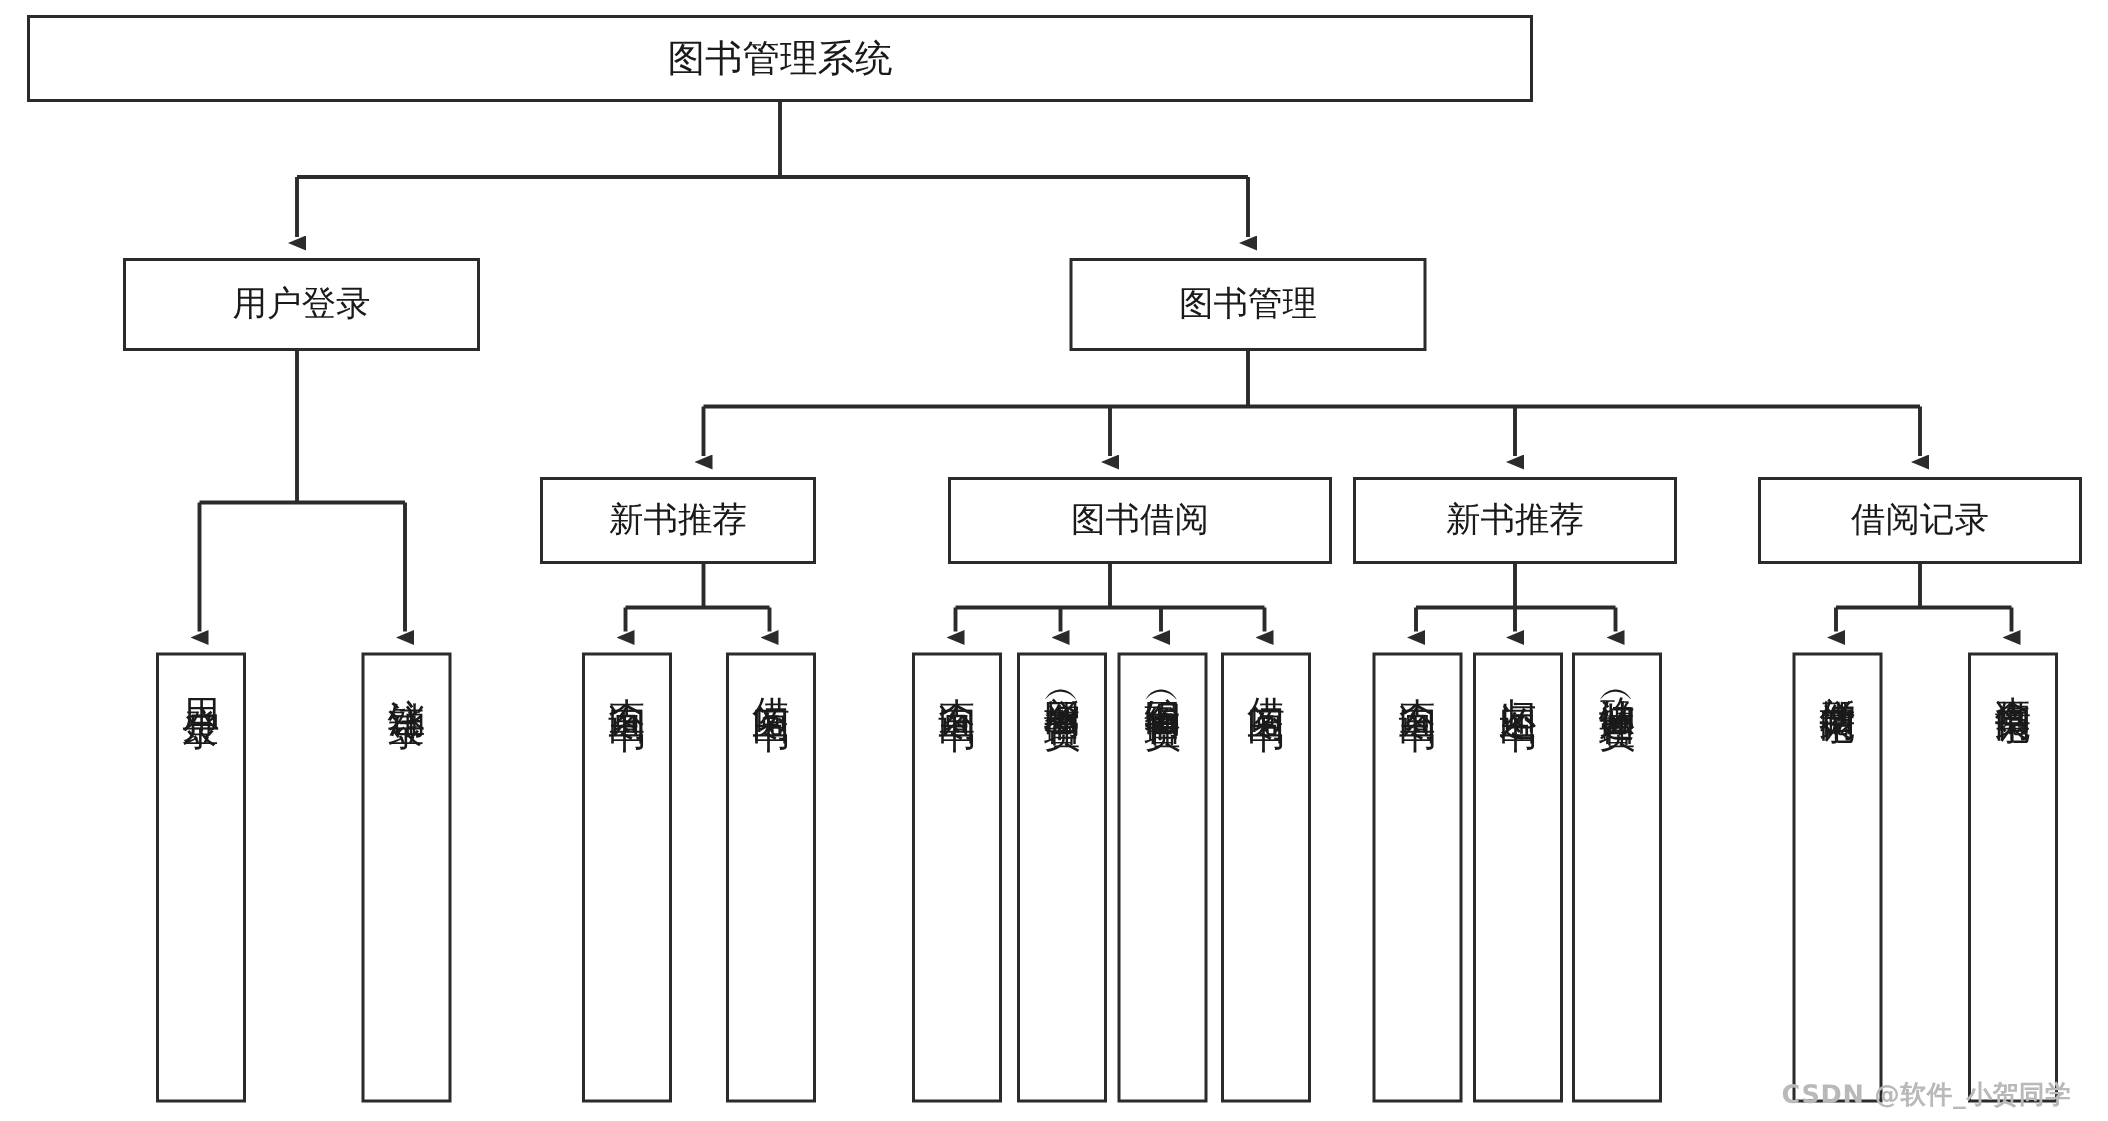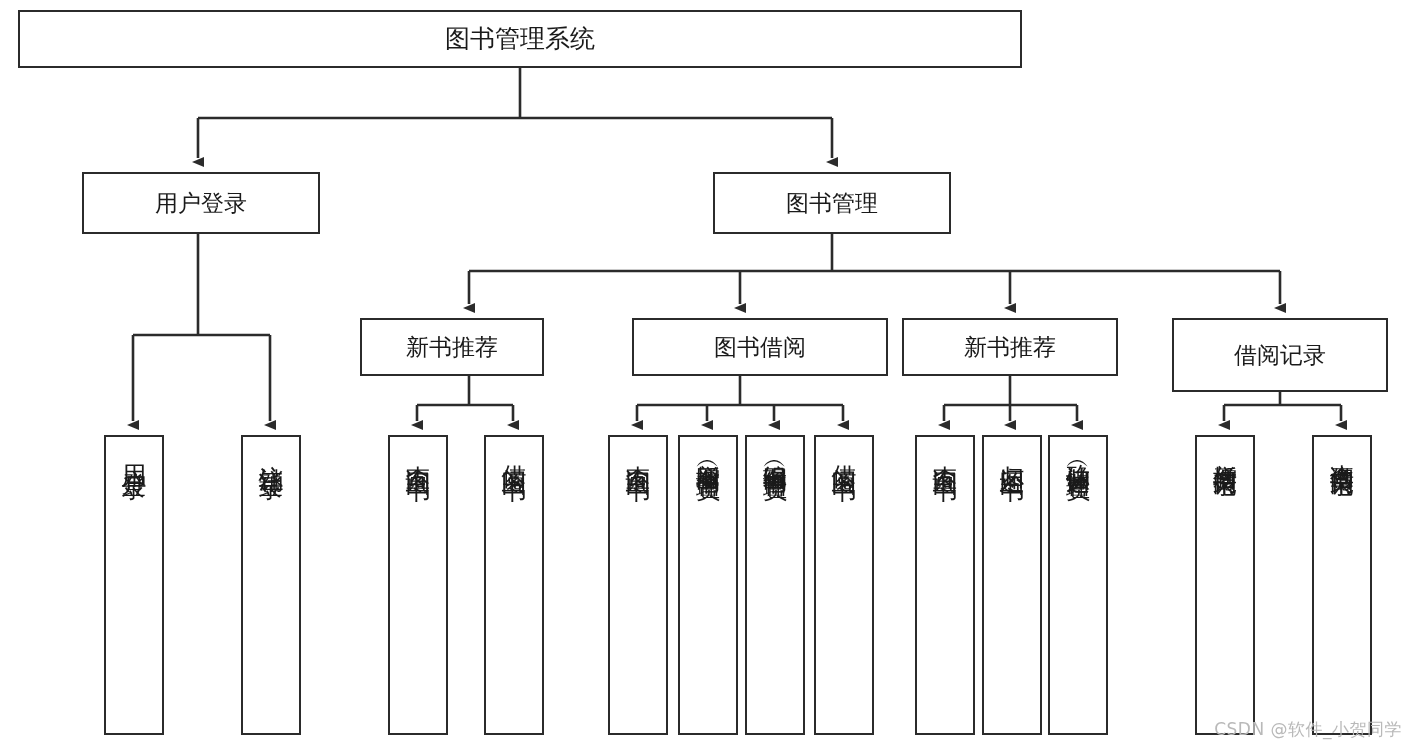--- a/index.html
+++ b/index.html
@@ -59,26 +59,27 @@
     letter-spacing: 4px;
     line-height: 1;
     white-space: nowrap;
   }
   .leaf.tall .node-label {
     font-size: 24px;
     letter-spacing: 2px;
   }
   .watermark {
     position: absolute;
-    right: 3px;
+    right: 24px;
     bottom: 6px;
     font-size: 17px;
     color: #b9b9b9;
     white-space: nowrap;
     letter-spacing: 0.5px;
+    font-weight: bold;
   }
 </style>
 </head>
 <body>
 
 <div id="canvas">
 
   <svg class="wires" viewBox="0 0 1405 747" xmlns="http://www.w3.org/2000/svg">
     <defs>
       <marker id="arrow" markerWidth="10" markerHeight="12" refX="1" refY="6" orient="auto" markerUnits="userSpaceOnUse">
@@ -142,21 +143,21 @@
 
   <div class="node mid" style="left:360px; top:318px; width:184px; height:58px;">
     <span class="node-label">新书推荐</span>
   </div>
   <div class="node mid" style="left:632px; top:318px; width:256px; height:58px;">
     <span class="node-label">图书借阅</span>
   </div>
   <div class="node mid" style="left:902px; top:318px; width:216px; height:58px;">
     <span class="node-label">新书推荐</span>
   </div>
-  <div class="node mid" style="left:1172px; top:318px; width:216px; height:74px;">
+  <div class="node mid" style="left:1172px; top:318px; width:216px; height:58px;">
     <span class="node-label">借阅记录</span>
   </div>
 
   <div class="node leaf" style="left:104px; top:435px; width:60px; height:300px;">
     <span class="node-label">用户登录</span>
   </div>
   <div class="node leaf" style="left:241px; top:435px; width:60px; height:300px;">
     <span class="node-label">注销登录</span>
   </div>
 

